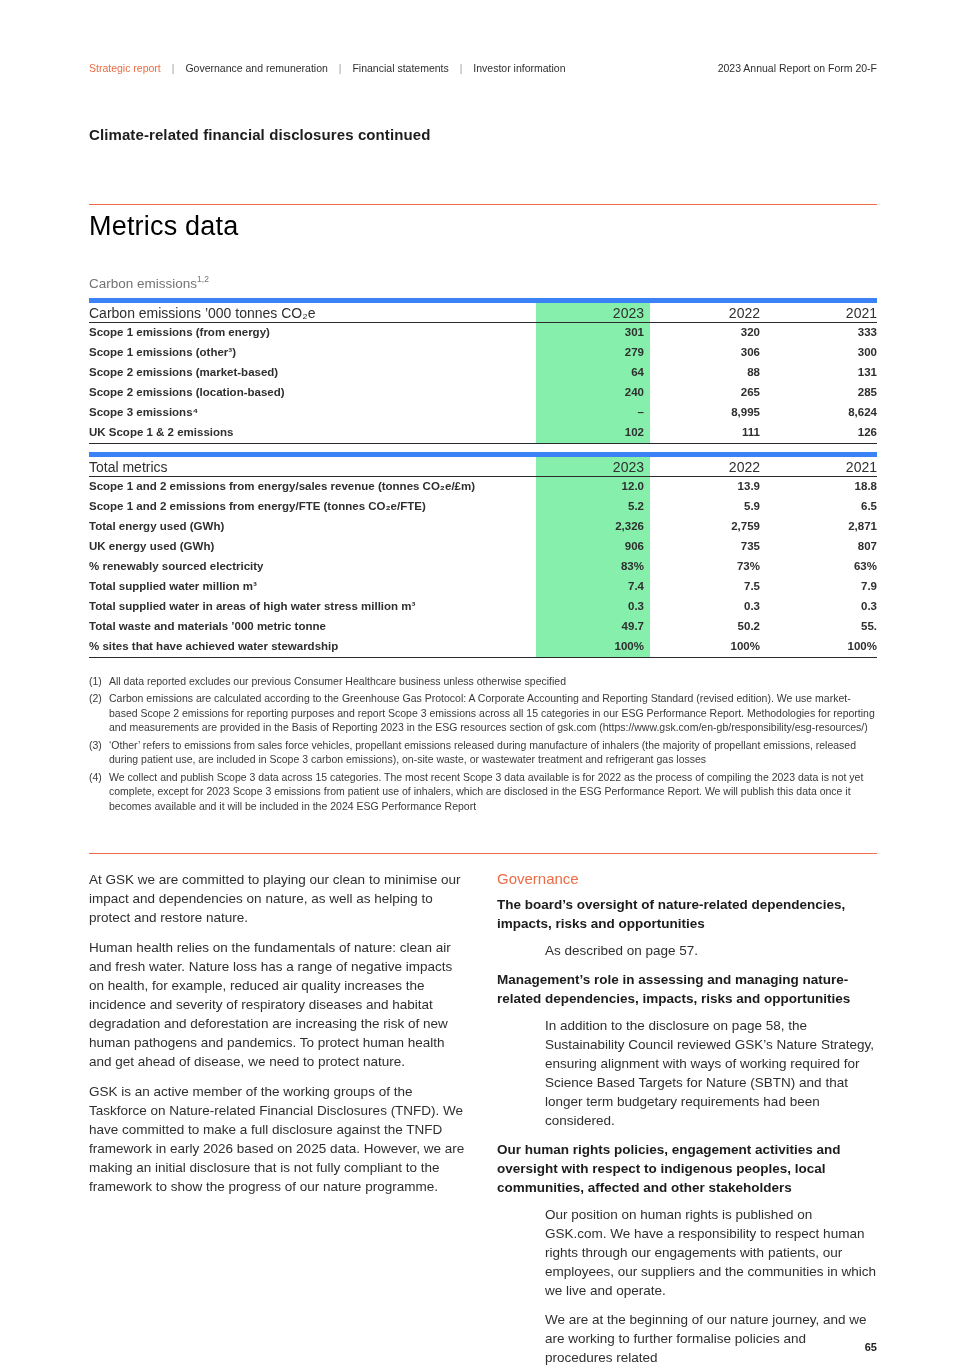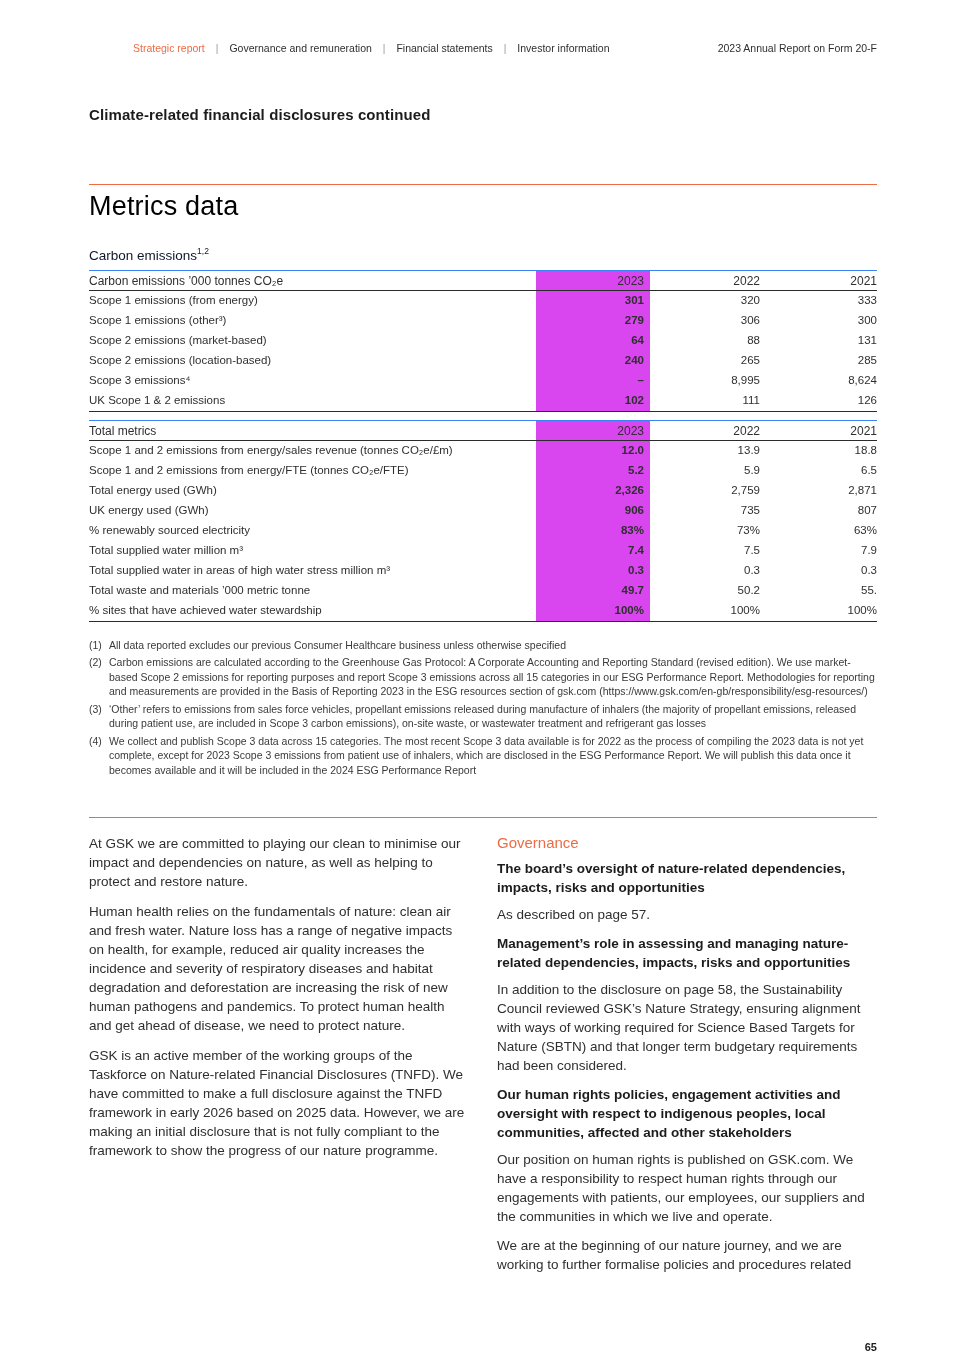--- a/index.html
+++ b/index.html
@@ -5,68 +5,68 @@
   * { margin:0; padding:0; box-sizing:border-box; }
   html,body { background:#ffffff; }
   body {
     width:966px; height:1365px; position:relative; overflow:hidden;
     font-family:"Liberation Sans","DejaVu Sans",sans-serif;
     color:#2f2f2f;
   }
   .page { position:absolute; inset:0; padding:0 89px; }
 
   
-  .topnav { display:flex; justify-content:space-between; align-items:baseline; padding-top:42px; font-size:10.5px;margin-left:44px; }
+  .topnav { display:flex; justify-content:space-between; align-items:baseline; padding-top:62px; font-size:10.5px; }
   .nav-left { display:flex; gap:11px; align-items:baseline; }
   .nav-item { color:#2f2f2f; }
   .nav-item.active { color:#ED6B45; }
   .nav-sep { color:#9a9a9a; font-size:10px; }
   .report-title { color:#2f2f2f; }
 
   .page-heading { margin-top:52px; font-size:15px; font-weight:700; color:#1c1c1c; letter-spacing:0.1px; }
 
   .rule { border:none; border-top:1px solid #ED6B45; height:0; }
   .rule-1 { margin-top:61px; }
   .rule-2 { margin-top:40px; }
 
   .section-title { margin-top:6px; font-size:27px; font-weight:400; color:#000000; letter-spacing:0.2px; }
 
-  .table-title { margin-top:24px; font-size:13.5px; color:#0f172a; }
+  .table-title { margin-top:32px; font-size:13.5px; color:#737373; }
   .table-title sup { font-size:8.5px; }
 
   table.mtable { width:788px; border-collapse:collapse; table-layout:fixed; }
   .t1 { margin-top:7px; }
   .t2 { margin-top:8px; }
   col.c-label { width:447px; }
   col.c-2023 { width:114px; }
   col.c-2022 { width:110px; }
   col.c-2021 { width:117px; }
   .mtable thead th {
-    font-weight:400; font-size:12px; color:#2f2f2f; text-align:left;
+    font-weight:400; font-size:14px; color:#2f2f2f; text-align:left;
     padding:4px 0 3px; line-height:12px;
-    border-top:1px solid #3b82f6; border-bottom:1px solid #2b2b2b;
+    border-top:5px solid #3b82f6; border-bottom:1px solid #2b2b2b;
   }
   .mtable th.num, .mtable td.num { text-align:right; }
-  .mtable td { font-size:11.5px; line-height:13px; padding:3.5px 0; color:#2f2f2f; }
-  .mtable .hl { background:#d946ef; padding-right:6px; }
+  .mtable td { font-size:11.5px; line-height:13px; padding:3.5px 0; color:#2f2f2f;font-weight:bold; }
+  .mtable .hl { background:#86efac; padding-right:6px; }
   .mtable td.hl { font-weight:700; }
   .mtable tbody tr:last-child td { border-bottom:1px solid #2b2b2b; }
 
   .footnotes { margin-top:16px; }
   .fn { display:flex; font-size:10.5px; line-height:14.5px; color:#3a3a3a; margin-bottom:3px; }
   .fn-marker { flex:0 0 20px; }
   .fn-text { flex:1; }
 
   .cols { display:flex; gap:31px; margin-top:16px; }
   .col-left { width:377px; }
   .col-right { width:380px; }
   .body-p { font-size:13.5px; line-height:19px; color:#2f2f2f; margin-bottom:11px; }
   .gov-title { font-size:15px; font-weight:400; color:#ED6B45; margin-bottom:8px; }
   .block-bold { font-size:13.5px; line-height:19px; font-weight:700; color:#1c1c1c; margin-bottom:8px; }
-  .block-normal { font-size:13.5px; line-height:19px; color:#2f2f2f; margin-bottom:10px; }
+  .block-normal { font-size:13.5px; line-height:19px; color:#2f2f2f; margin-bottom:10px;margin-left:48px; }
 
   .pageno { position:absolute; right:89px; bottom:12px; font-size:11px; font-weight:700; color:#1c1c1c; }
 </style>
 </head>
 <body>
 
 <div class="page">
 
   <header class="topnav">
     <nav class="nav-left">

